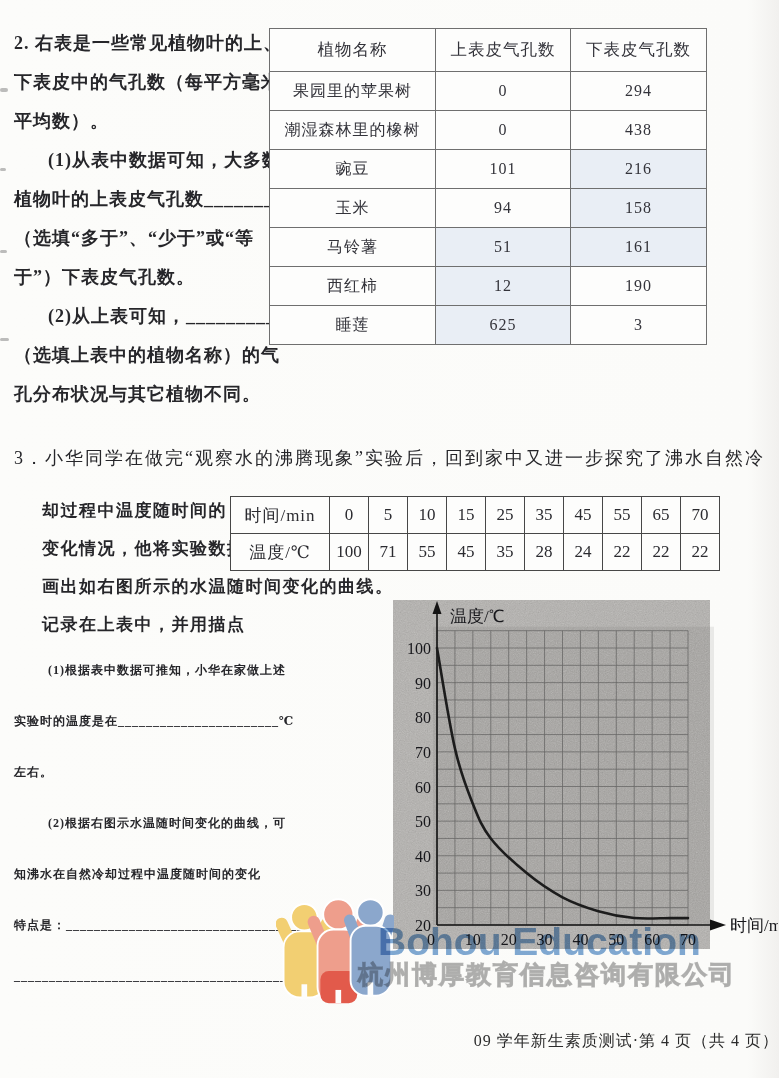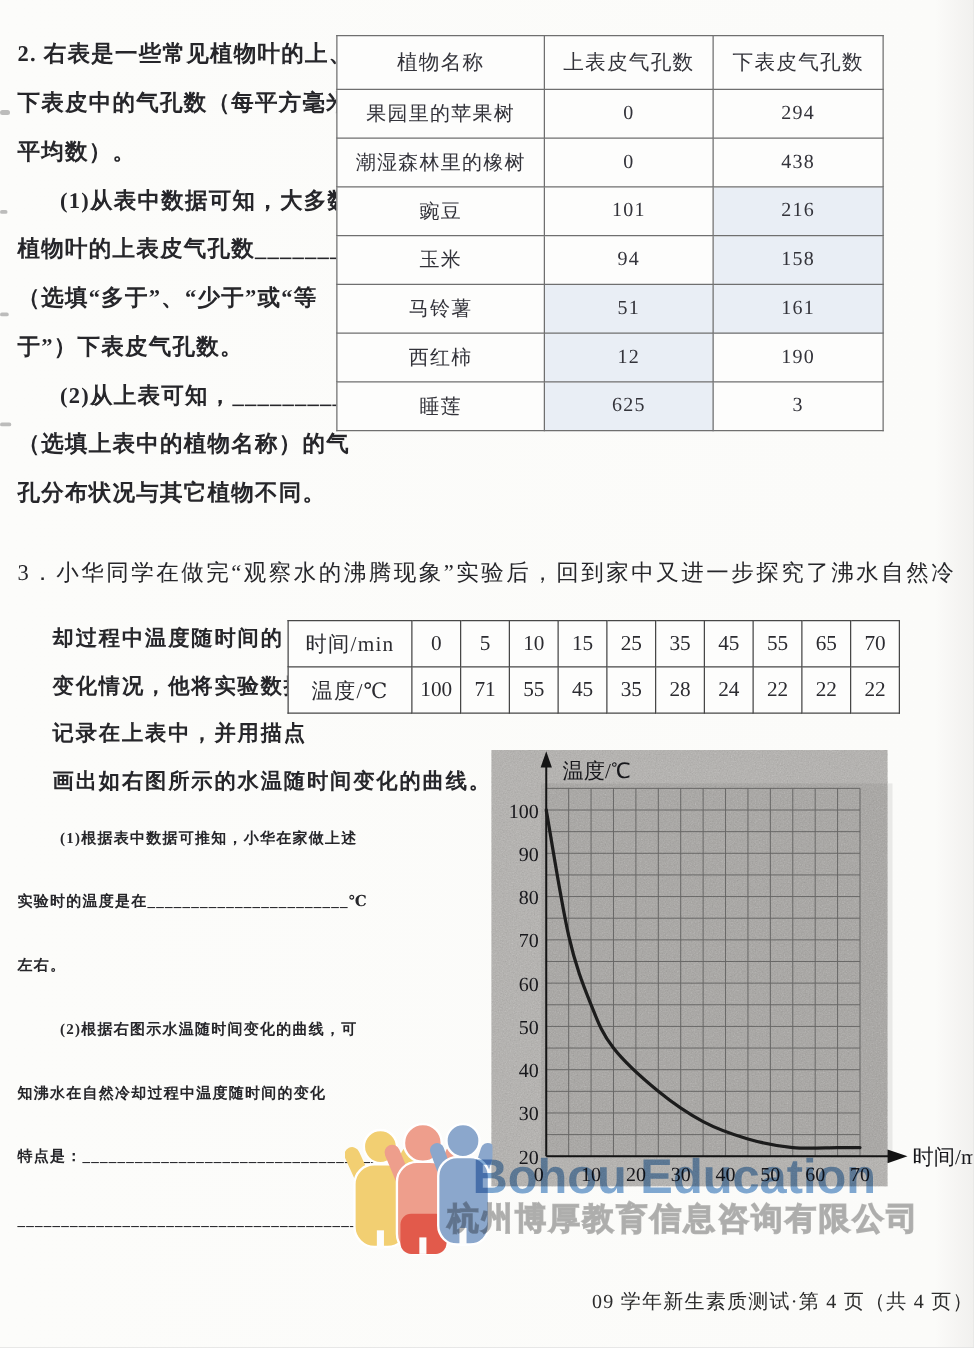--- a/index.html
+++ b/index.html
@@ -121,22 +121,22 @@
           <td class="c1 tint">625</td>
           <td class="c2">3</td>
         </tr>
       </tbody>
     </table>
 
   <div class="q3-intro">3．小华同学在做完“观察水的沸腾现象”实验后，回到家中又进一步探究了沸水自然冷</div>
   <div class="q3a" id="q3a-lines">
       <div class="line">却过程中温度随时间的</div>
       <div class="line">变化情况，他将实验数据</div>
+      <div class="line">画出如右图所示的水温随时间变化的曲线。</div>
       <div class="line">记录在上表中，并用描点</div>
-      <div class="line">画出如右图所示的水温随时间变化的曲线。</div>
     </div>
   <div class="q3b" id="q3b-lines">
       <div class="line indent">(1)根据表中数据可推知，小华在家做上述</div>
       <div class="line">实验时的温度是在_______________________℃</div>
       <div class="line">左右。</div>
       <div class="line indent">(2)根据右图示水温随时间变化的曲线，可</div>
       <div class="line">知沸水在自然冷却过程中温度随时间的变化</div>
       <div class="line">特点是：__________________________________</div>
       <div class="line">_______________________________________。</div>
     </div>

